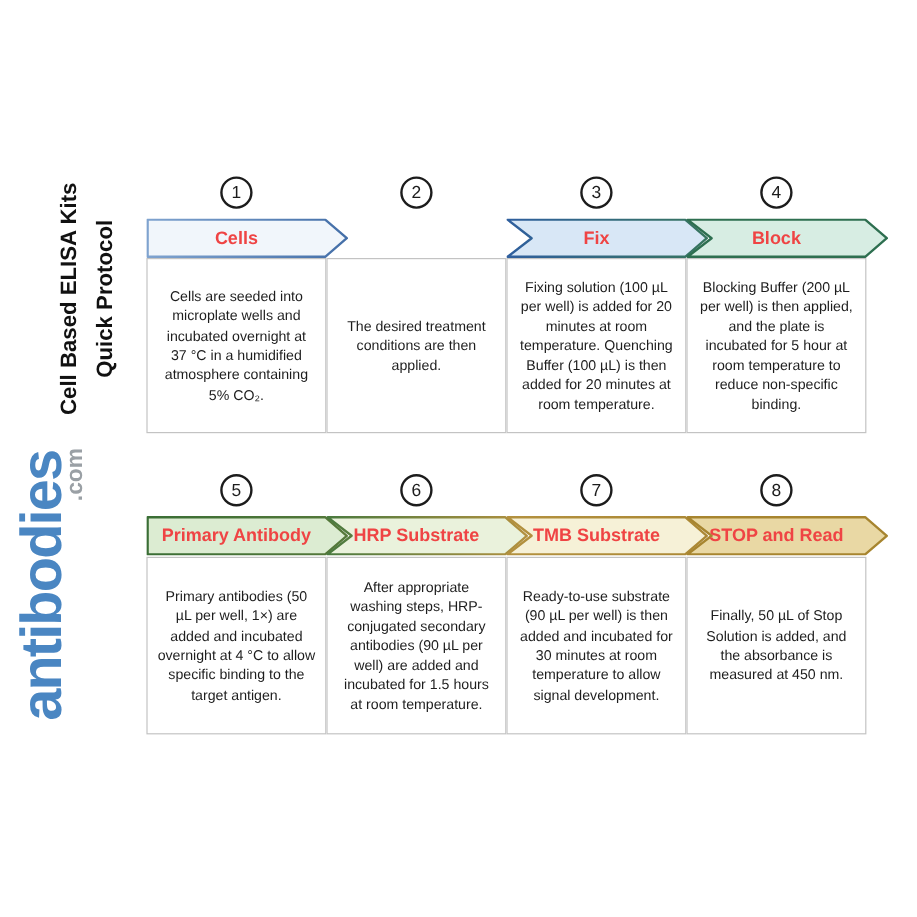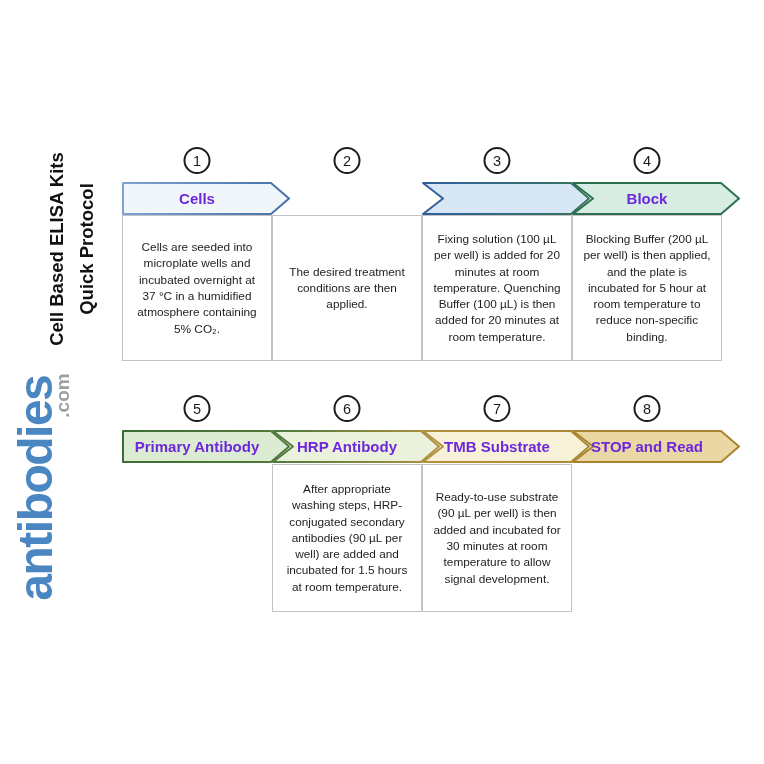--- a/index.html
+++ b/index.html
@@ -29,21 +29,21 @@
     position:absolute;top:0;left:50%;transform:translateX(-50%);
     width:27px;height:27px;border:2px solid #1c1c1c;border-radius:50%;
     background:#fff;display:flex;align-items:center;justify-content:center;
     font-size:14.5px;color:#1c1c1c;box-sizing:border-box;
   }
   .arrow{position:absolute;left:0;top:35px;width:172px;height:33px;}
   .arrow svg{position:absolute;left:0;top:0;display:block;}
   .arrow-label{
     position:absolute;left:0;top:0;width:150px;height:33px;
     display:flex;align-items:center;justify-content:center;
-    font-size:15px;font-weight:600;color:#6d28d9;text-align:center;
+    font-size:15px;font-weight:600;color:#ef4444;text-align:center;
   }
   .desc{
     position:absolute;left:0;width:150px;
     border:1px solid #c3c3c3;background:#fff;box-sizing:border-box;
     display:flex;align-items:center;justify-content:center;
     padding:6px 8px;
   }
   .row1 .desc{top:68px;height:146px;}
   .row2 .desc{top:69px;height:148px;}
   .desc p{margin:0;font-size:11.8px;line-height:1.38;text-align:center;color:#1d1d1d;}
@@ -100,20 +100,21 @@
     <div class="arrow">
       <svg width="172" height="33" viewBox="0 0 172 33">
         <defs>
             <linearGradient id="grad2">
               <stop offset="0" stop-color="#2f5f9e"></stop>
               <stop offset="1" stop-color="#37755e"></stop>
             </linearGradient>
           </defs>
         <polygon points="1,1 149,1 167,16.5 149,32 1,32 21,16.5" stroke="url(#grad2)" stroke-width="2" stroke-linejoin="round" fill="#d8e7f6"></polygon>
       </svg>
+      <div class="arrow-label">Fix</div>
     </div>
     <div class="desc">
         <p>Fixing solution (100 µL per well) is added for 20 minutes at room temperature. Quenching Buffer (100 µL) is then added for 20 minutes at room temperature.</p>
       </div>
   </div>
 
   <div class="step row1" style="left:572px;top:147px;">
     <div class="circle">
         <span>4</span>
       </div>
@@ -143,37 +144,40 @@
         <defs>
             <linearGradient id="grad4">
               <stop offset="0" stop-color="#3a6e35"></stop>
               <stop offset="1" stop-color="#56793a"></stop>
             </linearGradient>
           </defs>
         <polygon points="1,1 149,1 167,16.5 149,32 1,32" stroke="url(#grad4)" stroke-width="2" stroke-linejoin="round" fill="#dcecd2"></polygon>
       </svg>
       <div class="arrow-label">Primary Antibody</div>
     </div>
+    <div class="desc">
+        <p>Primary antibodies (50 µL per well, 1×) are added and incubated overnight at 4 °C to allow specific binding to the target antigen.</p>
+      </div>
   </div>
 
   <div class="step row2" style="left:272px;top:395px;">
     <div class="circle">
         <span>6</span>
       </div>
     <div class="arrow">
       <svg width="172" height="33" viewBox="0 0 172 33">
         <defs>
             <linearGradient id="grad5">
               <stop offset="0" stop-color="#4a7a3f"></stop>
               <stop offset="1" stop-color="#b3913f"></stop>
             </linearGradient>
           </defs>
         <polygon points="1,1 149,1 167,16.5 149,32 1,32 21,16.5" stroke="url(#grad5)" stroke-width="2" stroke-linejoin="round" fill="#eaf2dc"></polygon>
       </svg>
-      <div class="arrow-label">HRP Antibody</div>
+      <div class="arrow-label">HRP Substrate</div>
     </div>
     <div class="desc">
         <p>After appropriate washing steps, HRP-conjugated secondary antibodies (90 µL per well) are added and incubated for 1.5 hours at room temperature.</p>
       </div>
   </div>
 
   <div class="step row2" style="left:422px;top:395px;">
     <div class="circle">
         <span>7</span>
       </div>
@@ -203,15 +207,18 @@
         <defs>
             <linearGradient id="grad7">
               <stop offset="0" stop-color="#a7852f"></stop>
               <stop offset="1" stop-color="#a7852f"></stop>
             </linearGradient>
           </defs>
         <polygon points="1,1 149,1 167,16.5 149,32 1,32 21,16.5" stroke="url(#grad7)" stroke-width="2" stroke-linejoin="round" fill="#e9d8a4"></polygon>
       </svg>
       <div class="arrow-label">STOP and Read</div>
     </div>
+    <div class="desc">
+        <p>Finally, 50 µL of Stop Solution is added, and the absorbance is measured at 450 nm.</p>
+      </div>
   </div>
 
 </div>
 
 </body></html>

